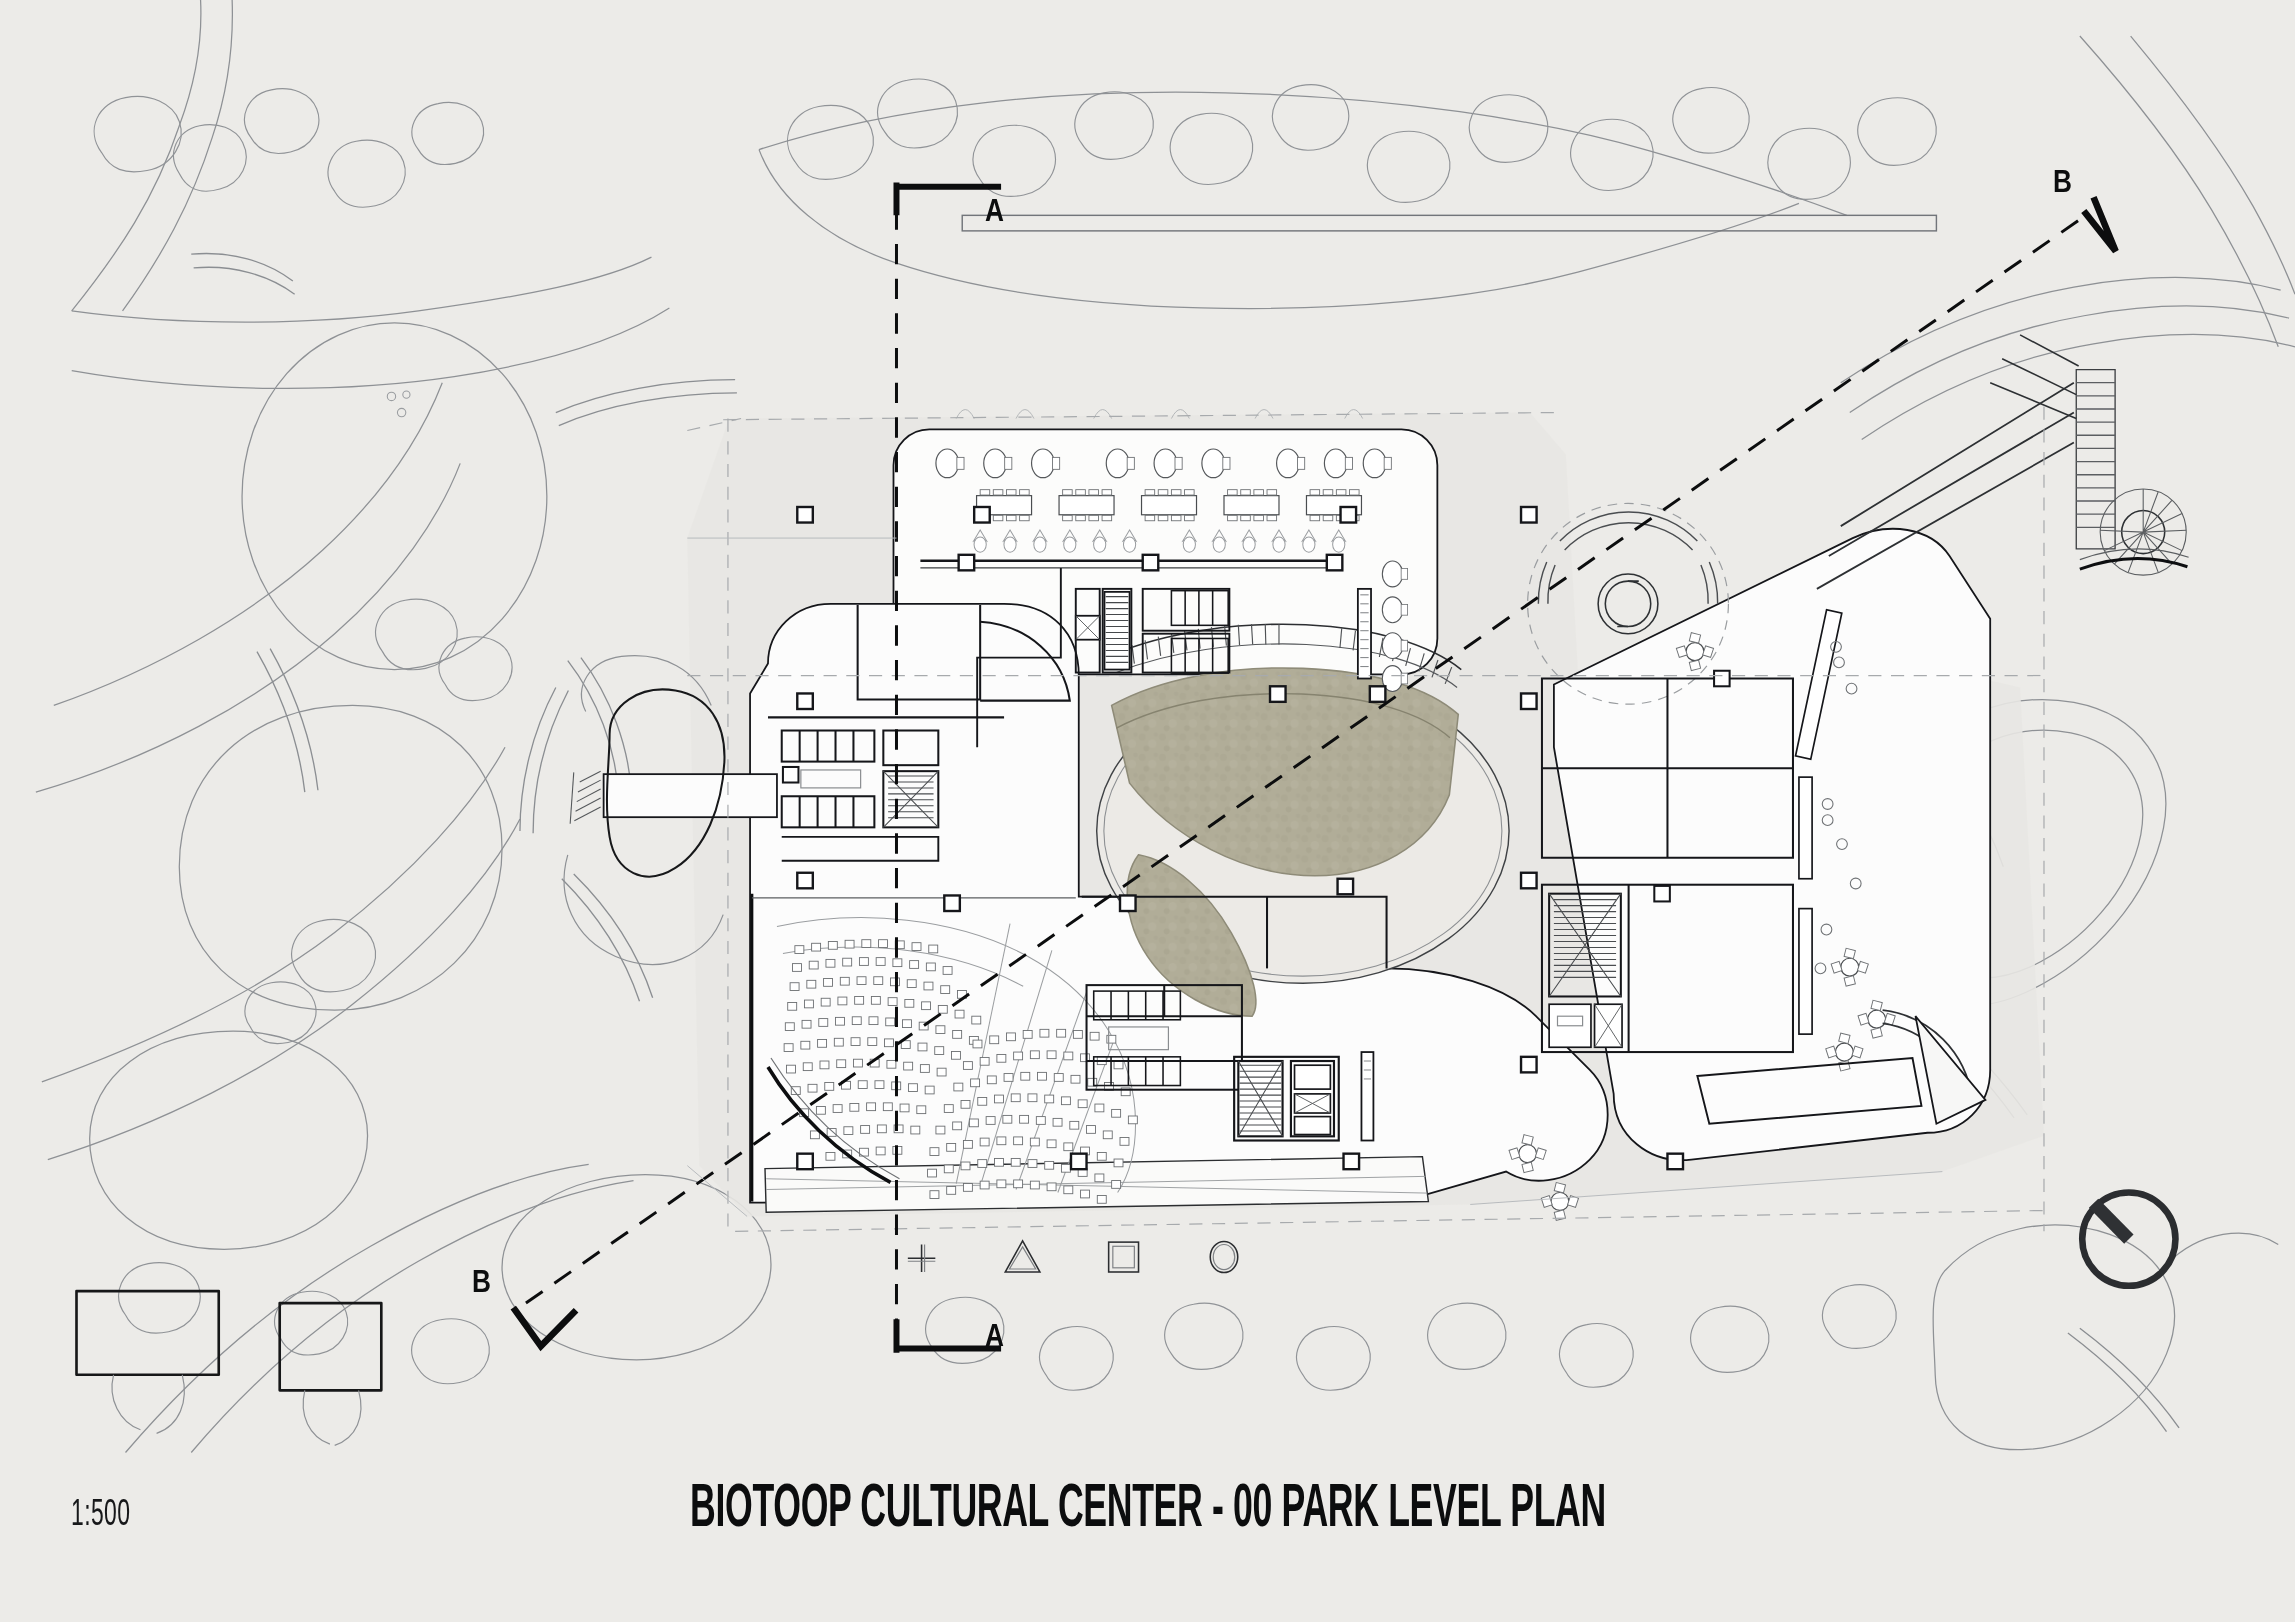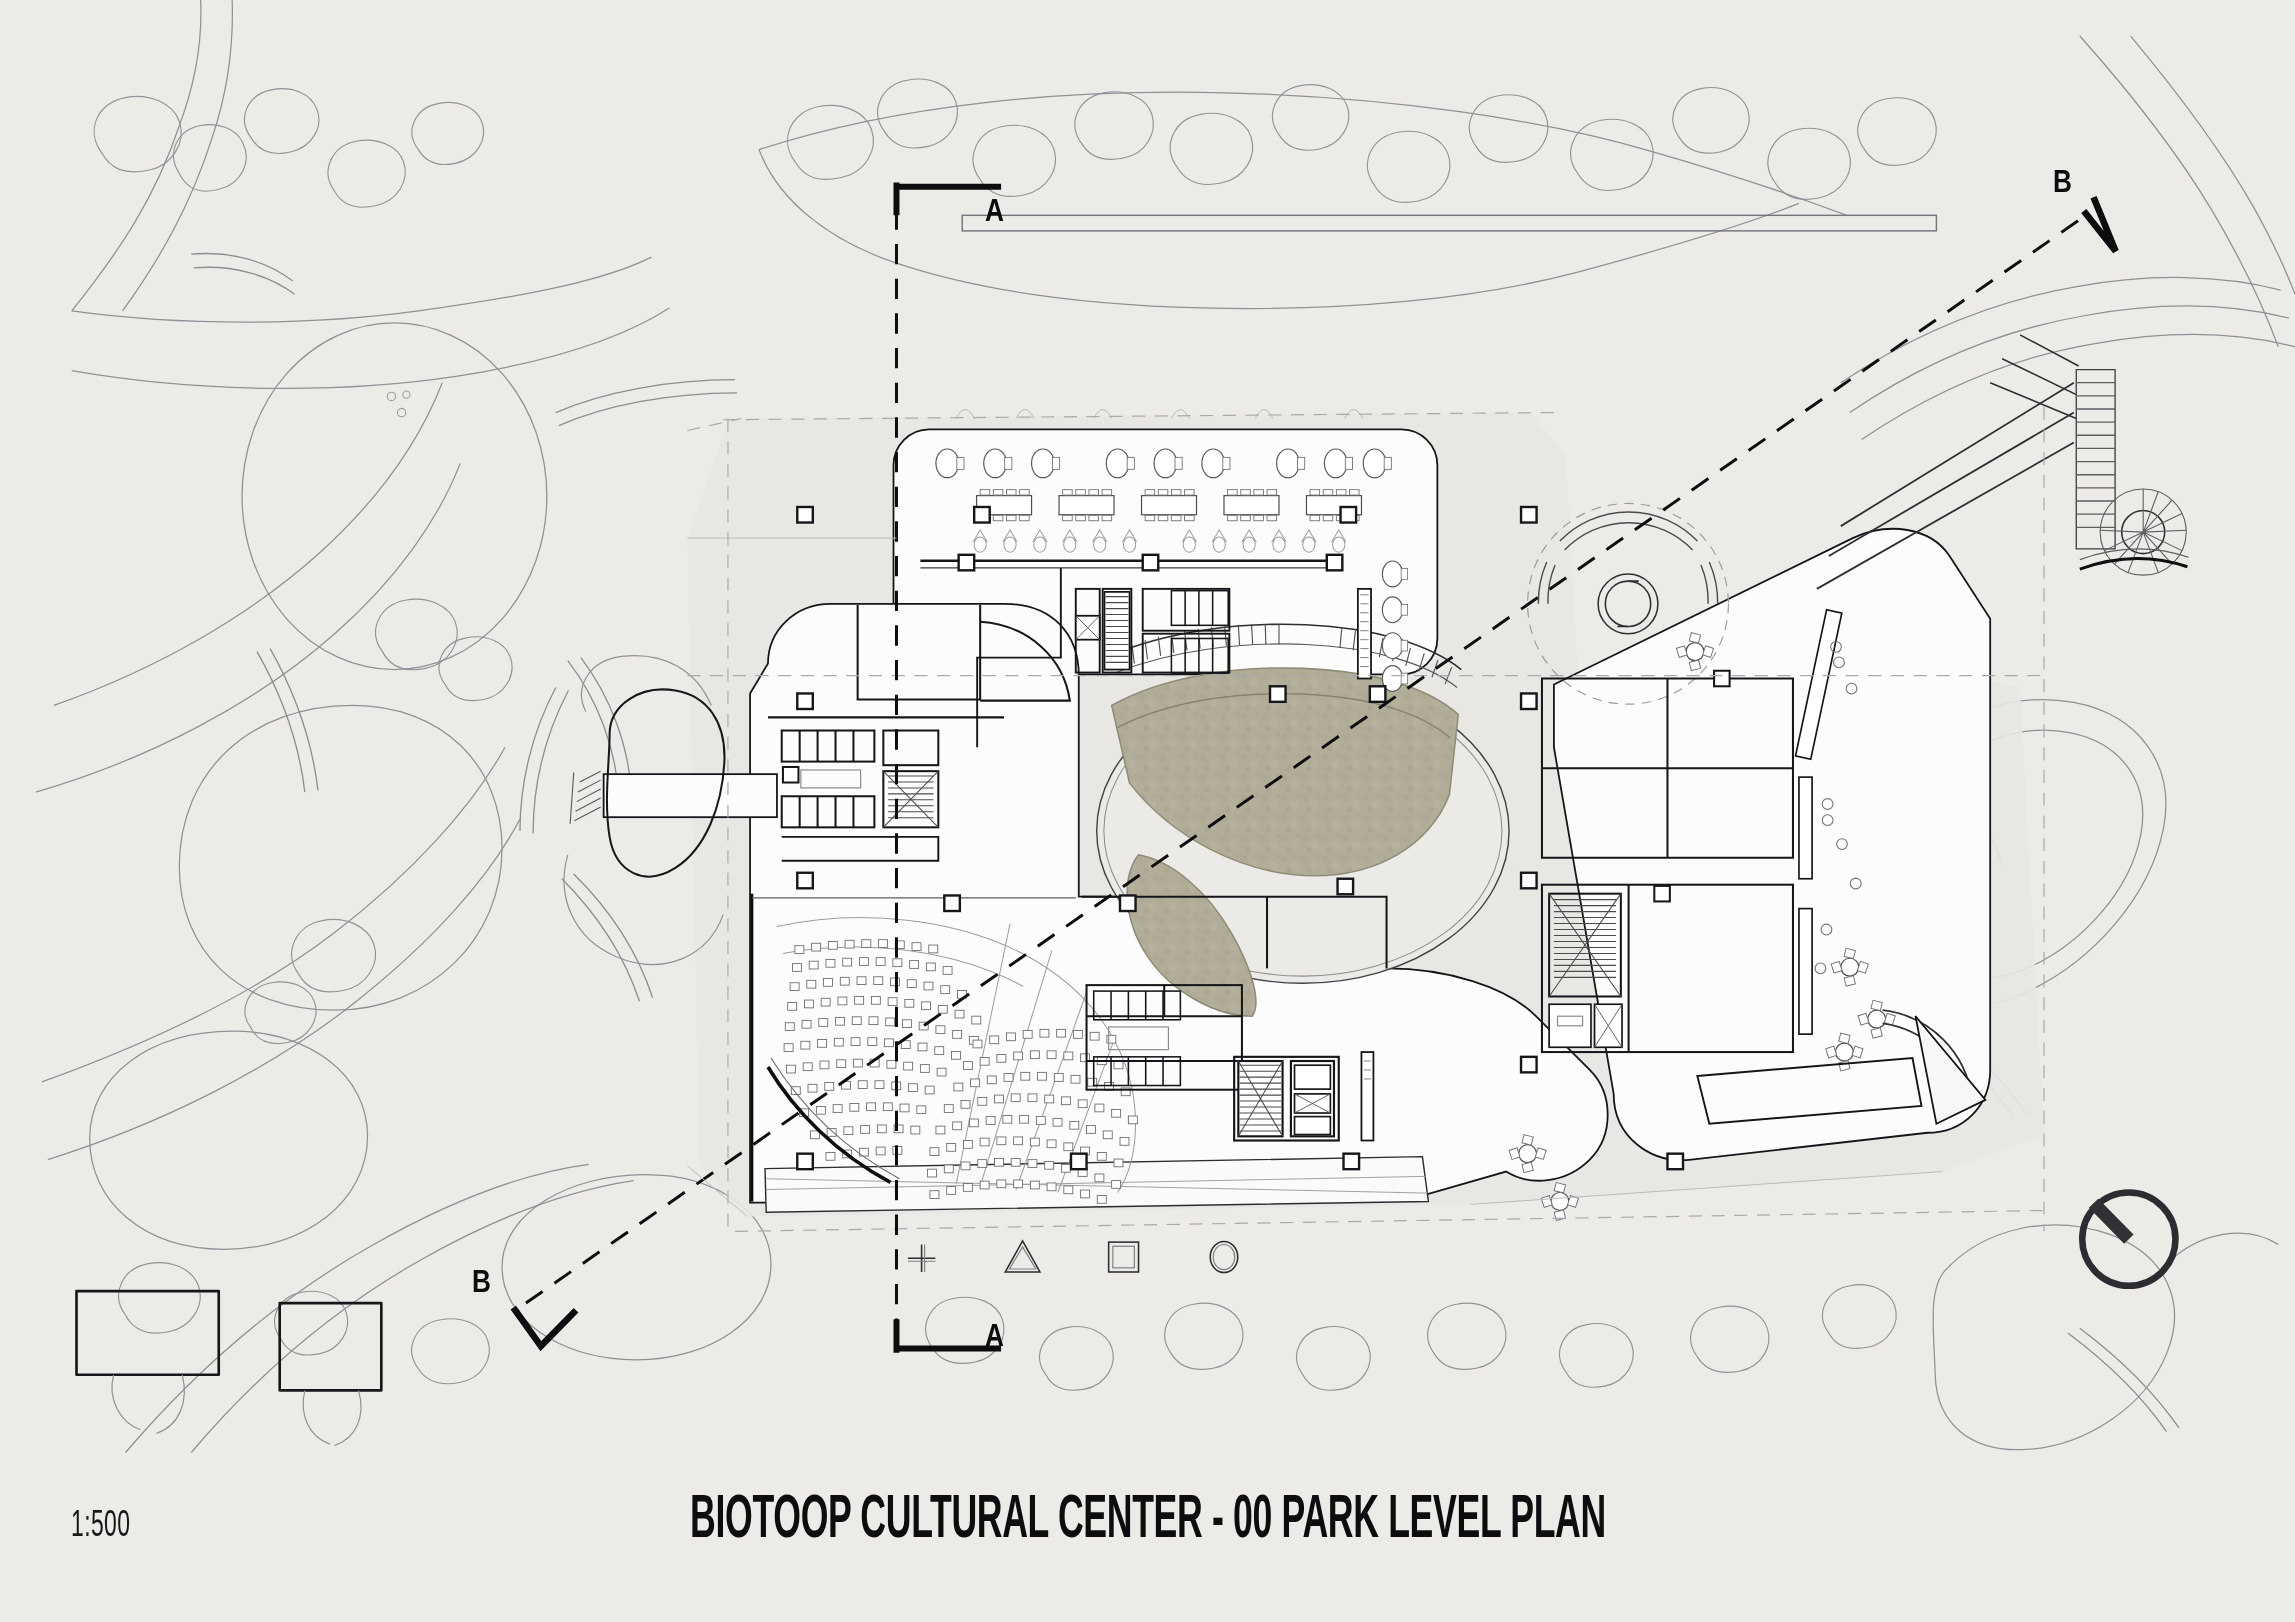--- a/index.html
+++ b/index.html
@@ -2,21 +2,21 @@
 <html style="font-size:9.6px"><head>
 <meta charset="utf-8">
 <style>
   html,body{margin:0;padding:0;background:#ecebe8;}
   body{width:2295px;height:1623px;overflow:hidden;
        font-family:"Liberation Sans", sans-serif;}
   #sheet{position:relative;width:2295px;height:1623px;background:#ecebe8;}
   #plan{position:absolute;inset:0;}
 
   
-  .titlebar{position:absolute;left:0;bottom:5px;width:2295px;height:161px;text-decoration:underline;}
+  .titlebar{position:absolute;left:0;bottom:16px;width:2295px;height:161px;text-decoration:underline;}
   .scale-label{
     position:absolute;left:71px;bottom:73px;
     font-size:37px;letter-spacing:0.6px;color:#17181a;
     font-family:"Liberation Sans", sans-serif;
     transform:scaleX(.62);transform-origin:left bottom;font-weight:400;
     white-space:nowrap;
   }
   .sheet-title{
     position:absolute;left:50%;bottom:67px;
     font-size:62px;font-weight:700;color:#0c0d0e;

